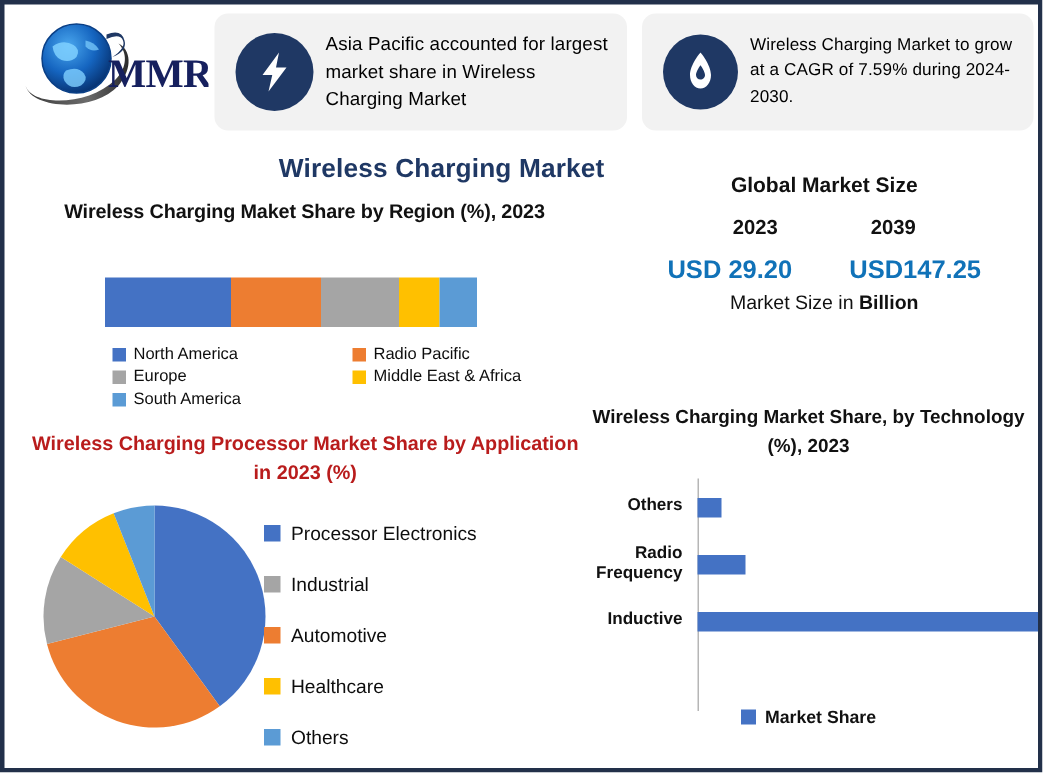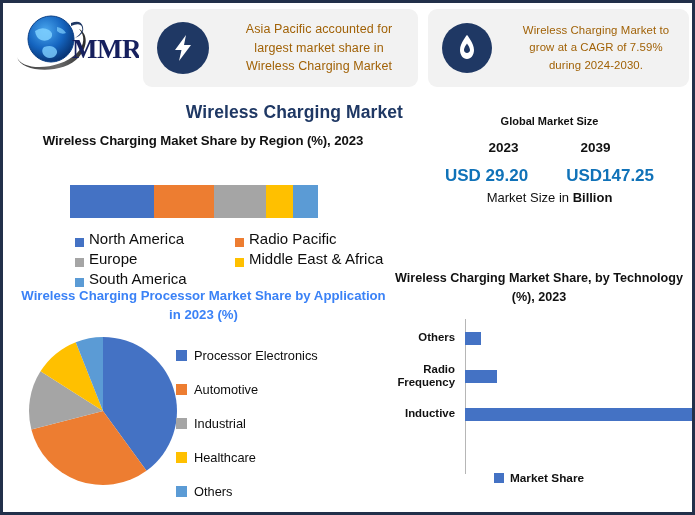--- a/index.html
+++ b/index.html
@@ -30,22 +30,22 @@
   .badge-left  { left: 140px; width: 275px; }
   .badge-right { left: 425px; width: 261px; }
 
   .badge-icon {
     flex: 0 0 auto; width: 52px; height: 52px; margin-left: 14px; margin-right: 8px;
     border-radius: 50%; background: #1f3864;
     display: flex; align-items: center; justify-content: center;
   }
   .badge-right .badge-icon { width: 50px; height: 50px; }
   .badge-text {
-    flex: 1 1 auto; text-align: center; padding-right: 10px;
-    font-size: 12.5px; line-height: 1.5; color: #a16207; letter-spacing: .1px; margin-left: 13px;
+    flex: 1 1 auto; text-align: left; padding-right: 10px;
+    font-size: 12.5px; line-height: 1.5; color: #000000; letter-spacing: .1px;
   }
   .badge-right .badge-text { font-size: 11.4px; line-height: 1.5; }
 
   
   .main-title {
     position: absolute; left: 0; top: 99px; width: 400px;
     text-align: right; font-size: 17.5px; font-weight: bold;
     color: #1f3864; letter-spacing: .1px;
   }
 
@@ -59,45 +59,45 @@
     position: absolute; left: 67px; top: 52px;
     width: 248px; height: 33px; display: flex;
   }
   .stacked-seg { height: 100%; }
 
   .region-legend {
     position: absolute; left: 72px; top: 97px; width: 320px;
     display: flex; flex-wrap: wrap;
   }
   .reg-li {
-    display: flex; align-items: flex-end;
+    display: flex; align-items: center;
     width: 50%; margin-bottom: 3px;
-    font-size: 15px; color: #0d0d0d;
+    font-size: 11px; color: #0d0d0d;
   }
   .swatch { width: 9px; height: 9px; margin-right: 5px; flex: 0 0 auto; }
 
   
   .gms { position: absolute; left: 404px; top: 112px; width: 285px; text-align: center; }
-  .gms-title { font-size: 11px; font-weight: bold; color: #111; }
+  .gms-title { font-size: 14px; font-weight: bold; color: #111; }
   .gms-years {
     display: flex; justify-content: center; gap: 62px;
     margin-top: 13px; font-size: 13.5px; font-weight: bold; color: #111;
   }
   .gms-vals {
     display: flex; justify-content: center; gap: 38px;
     margin-top: 11px; font-size: 17px; font-weight: bold; color: #1072b8;
   }
   .gms-unit { margin-top: 4px; font-size: 13px; color: #111; }
   .gms-unit b { font-weight: bold; }
 
   
   .pie-block { position: absolute; left: 18px; top: 283px; width: 365px; }
   .pie-title {
     text-align: center; font-size: 13.2px; font-weight: bold;
-    color: #3b82f6; line-height: 1.45;
+    color: #b91c1c; line-height: 1.45;
   }
   .pie-area { position: absolute; left: 7px; top: 50px; width: 150px; height: 150px; }
   .pie-legend { position: absolute; left: 155px; top: 52px; width: 205px; }
   .pie-li {
     display: flex; align-items: center; height: 34px;
     font-size: 12.8px; color: #0d0d0d;
   }
   .pie-li .swatch { width: 11px; height: 11px; margin-right: 7px; }
 
   
@@ -242,26 +242,26 @@
           </g>
       </svg>
     </div>
 
     <div class="pie-legend">
       <div class="pie-li">
         <span class="swatch" style="background: rgb(68, 114, 196);"></span>
         <span>Processor Electronics</span>
       </div>
       <div class="pie-li">
+        <span class="swatch" style="background: rgb(165, 165, 165);"></span>
+        <span>Industrial</span>
+      </div>
+      <div class="pie-li">
         <span class="swatch" style="background: rgb(237, 125, 49);"></span>
         <span>Automotive</span>
-      </div>
-      <div class="pie-li">
-        <span class="swatch" style="background: rgb(165, 165, 165);"></span>
-        <span>Industrial</span>
       </div>
       <div class="pie-li">
         <span class="swatch" style="background: rgb(255, 192, 0);"></span>
         <span>Healthcare</span>
       </div>
       <div class="pie-li">
         <span class="swatch" style="background: rgb(91, 155, 213);"></span>
         <span>Others</span>
       </div>
     </div>

